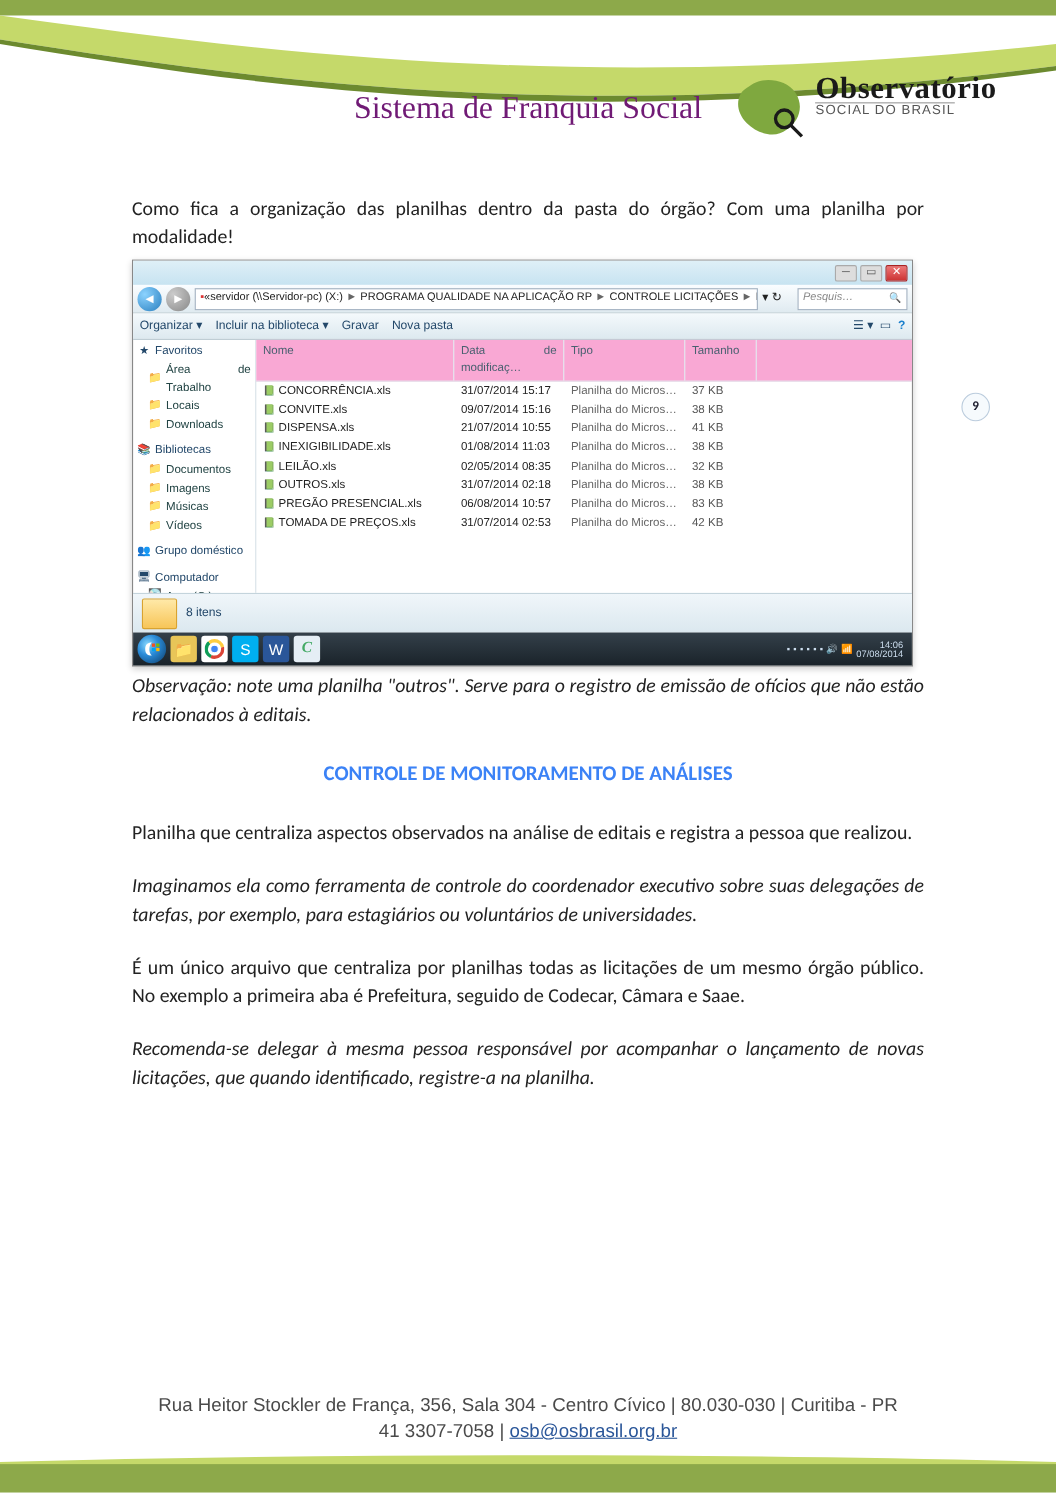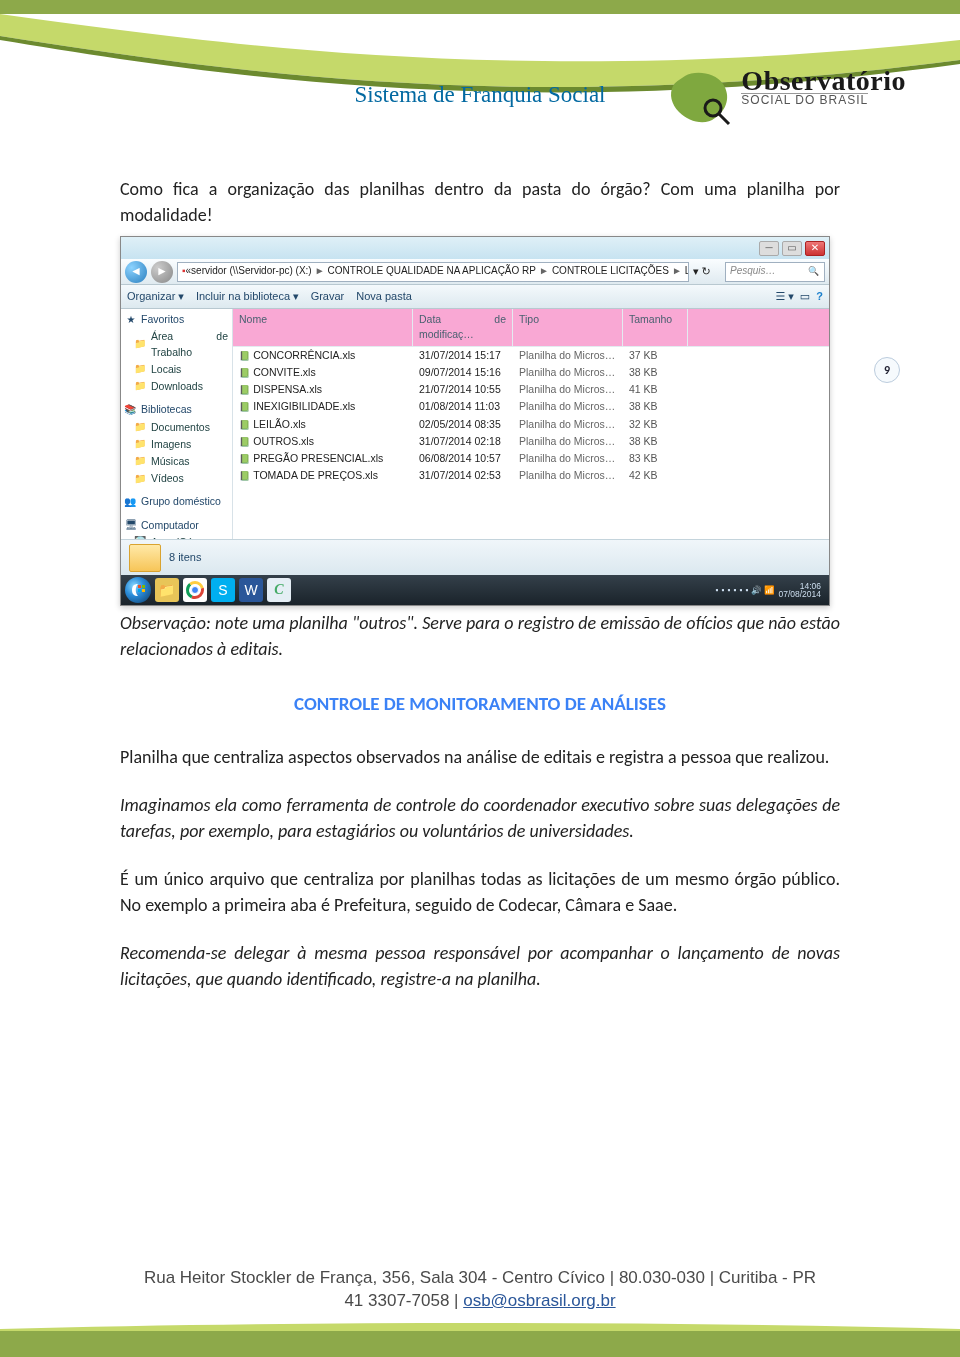--- a/index.html
+++ b/index.html
@@ -7,21 +7,21 @@
     width: 960px;
     height: 1357px;
     font-family: Calibri, Arial, sans-serif;
     background: #fff;
     color: #222;
     position: relative;
   }
   
   .swoosh { position: absolute; left: 0; top: 0; width: 960px; height: 140px; pointer-events:none; }
   .header-row { position: absolute; top: 82px; left: 0; right: 0; display: flex; align-items: center; justify-content: center; padding: 0 60px; }
-  .header-title { font-family: Georgia, 'Times New Roman', serif; font-size: 23px; color: #0369a1; }
+  .header-title { font-family: Georgia, 'Times New Roman', serif; font-size: 29px; color: #701a75; }
   .logo-block { position: absolute; right: 54px; top: 68px; display: flex; align-items: flex-start; gap: 6px; }
   .logo-map { width: 70px; height: 60px; }
   .logo-text { display: flex; flex-direction: column; align-items: flex-start; line-height: 0.9; }
   .logo-text .big { font-family: Georgia, serif; font-size: 28px; font-weight: 700; color: #1a1a1a; letter-spacing: 0.5px; }
   .logo-text .small { font-family: Arial, sans-serif; font-size: 12px; color: #555; letter-spacing: 1px; border-top: 1px solid #999; padding-top: 1px; }
   
   .content { position: absolute; top: 176px; left: 120px; width: 720px; font-size: 18px; line-height: 1.45; text-align: justify; }
   .content p { margin-bottom: 6px; }
   .screenshot-box { margin: 8px 0 4px 0; width: 710px; border: 1px solid #888; font-family: 'Segoe UI', Tahoma, sans-serif; font-size: 11px; color: #222; background: #fff; box-shadow: 0 2px 6px rgba(0,0,0,0.2); }
   
@@ -112,21 +112,21 @@
 
   <div class="screenshot-box">
     <div class="win-title">
       <div class="win-btn win-min">─</div>
       <div class="win-btn win-max">▭</div>
       <div class="win-btn win-close">✕</div>
     </div>
     <div class="nav-bar">
       <div class="nav-back">◄</div>
       <div class="nav-fwd">►</div>
-      <div class="breadcrumb" id="breadcrumb"><span style="color:#d33;">▪</span> « <span>servidor (\\Servidor-pc) (X:)</span><span class="sep">►</span><span>CONTROLE QUALIDADE NA APLICAÇÃO RP</span><span class="sep">►</span><span>CONTROLE LICITAÇÕES</span><span class="sep">►</span><span>LICITAÇÕES 2014</span></div>
+      <div class="breadcrumb" id="breadcrumb"><span style="color:#d33;">▪</span> « <span>servidor (\\Servidor-pc) (X:)</span><span class="sep">►</span><span>PROGRAMA QUALIDADE NA APLICAÇÃO RP</span><span class="sep">►</span><span>CONTROLE LICITAÇÕES</span><span class="sep">►</span><span>LICITAÇÕES 2014</span></div>
       <div class="nav-refresh">▾ ↻</div>
       <div class="search-box">Pesquis…</div>
     </div>
     <div class="toolbar">
       <span>Organizar ▾</span>
       <span>Incluir na biblioteca ▾</span>
       <span>Gravar</span>
       <span>Nova pasta</span>
       <span class="help">
         <span>☰ ▾</span>

